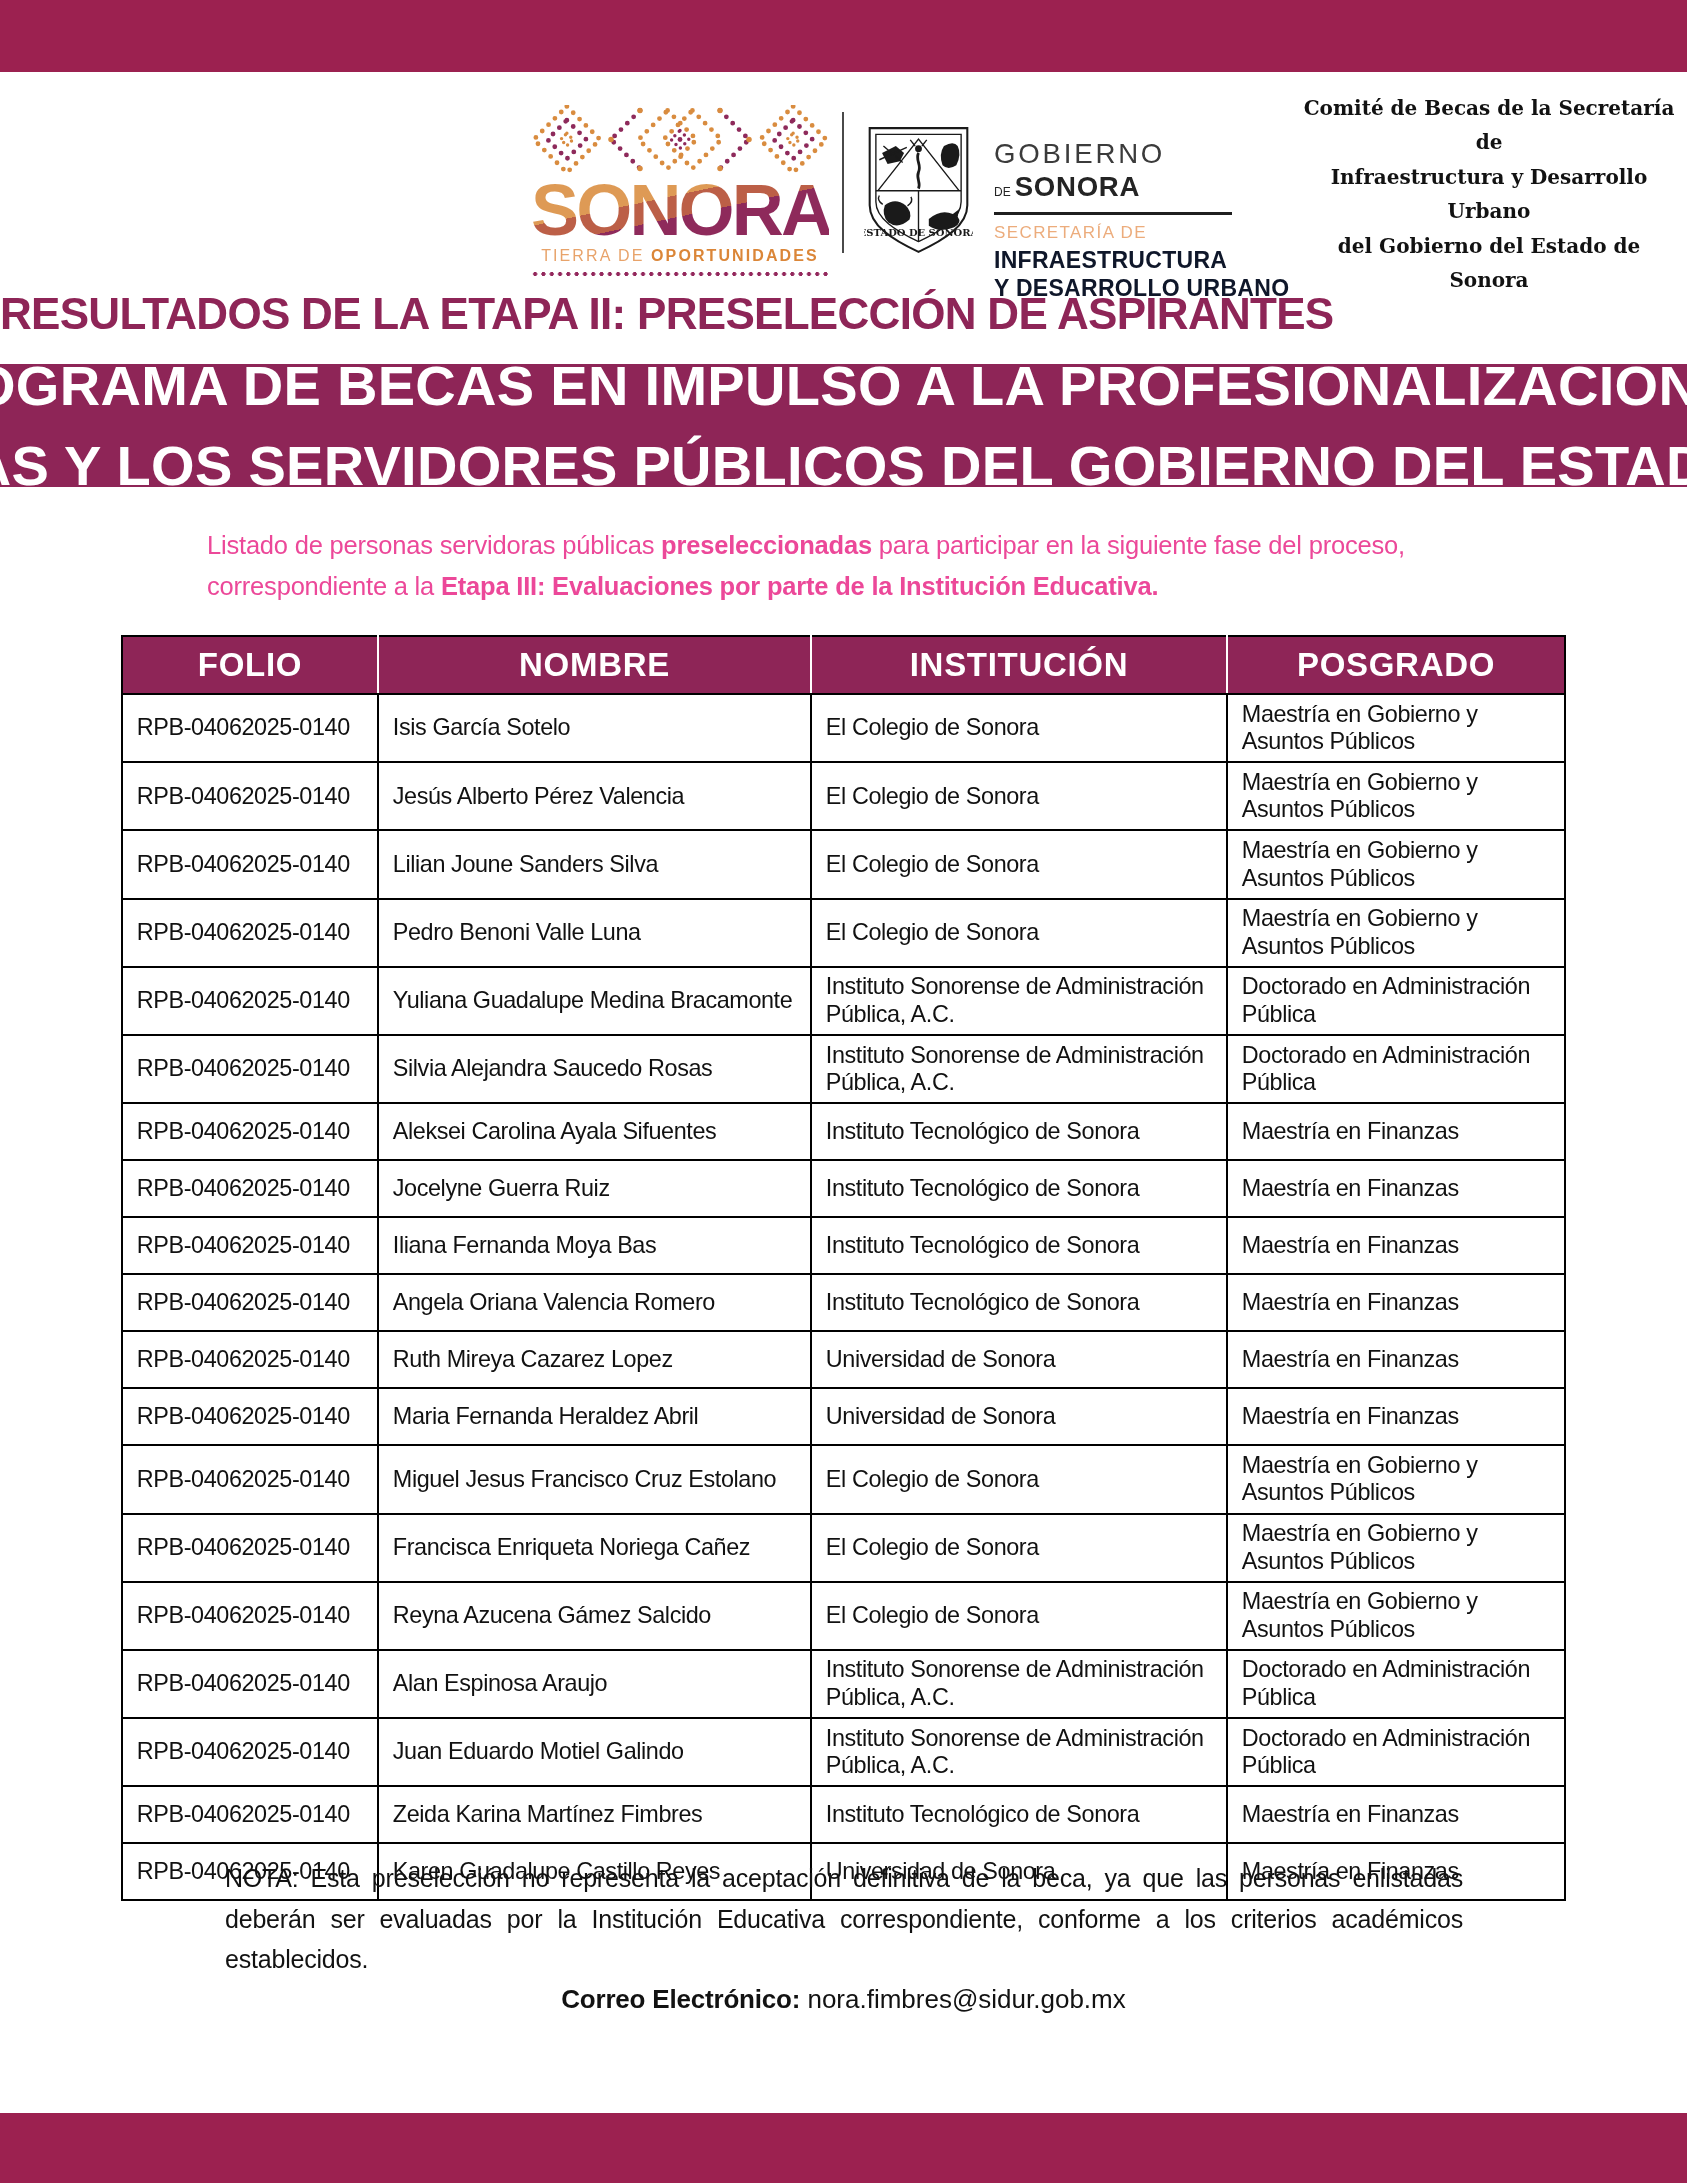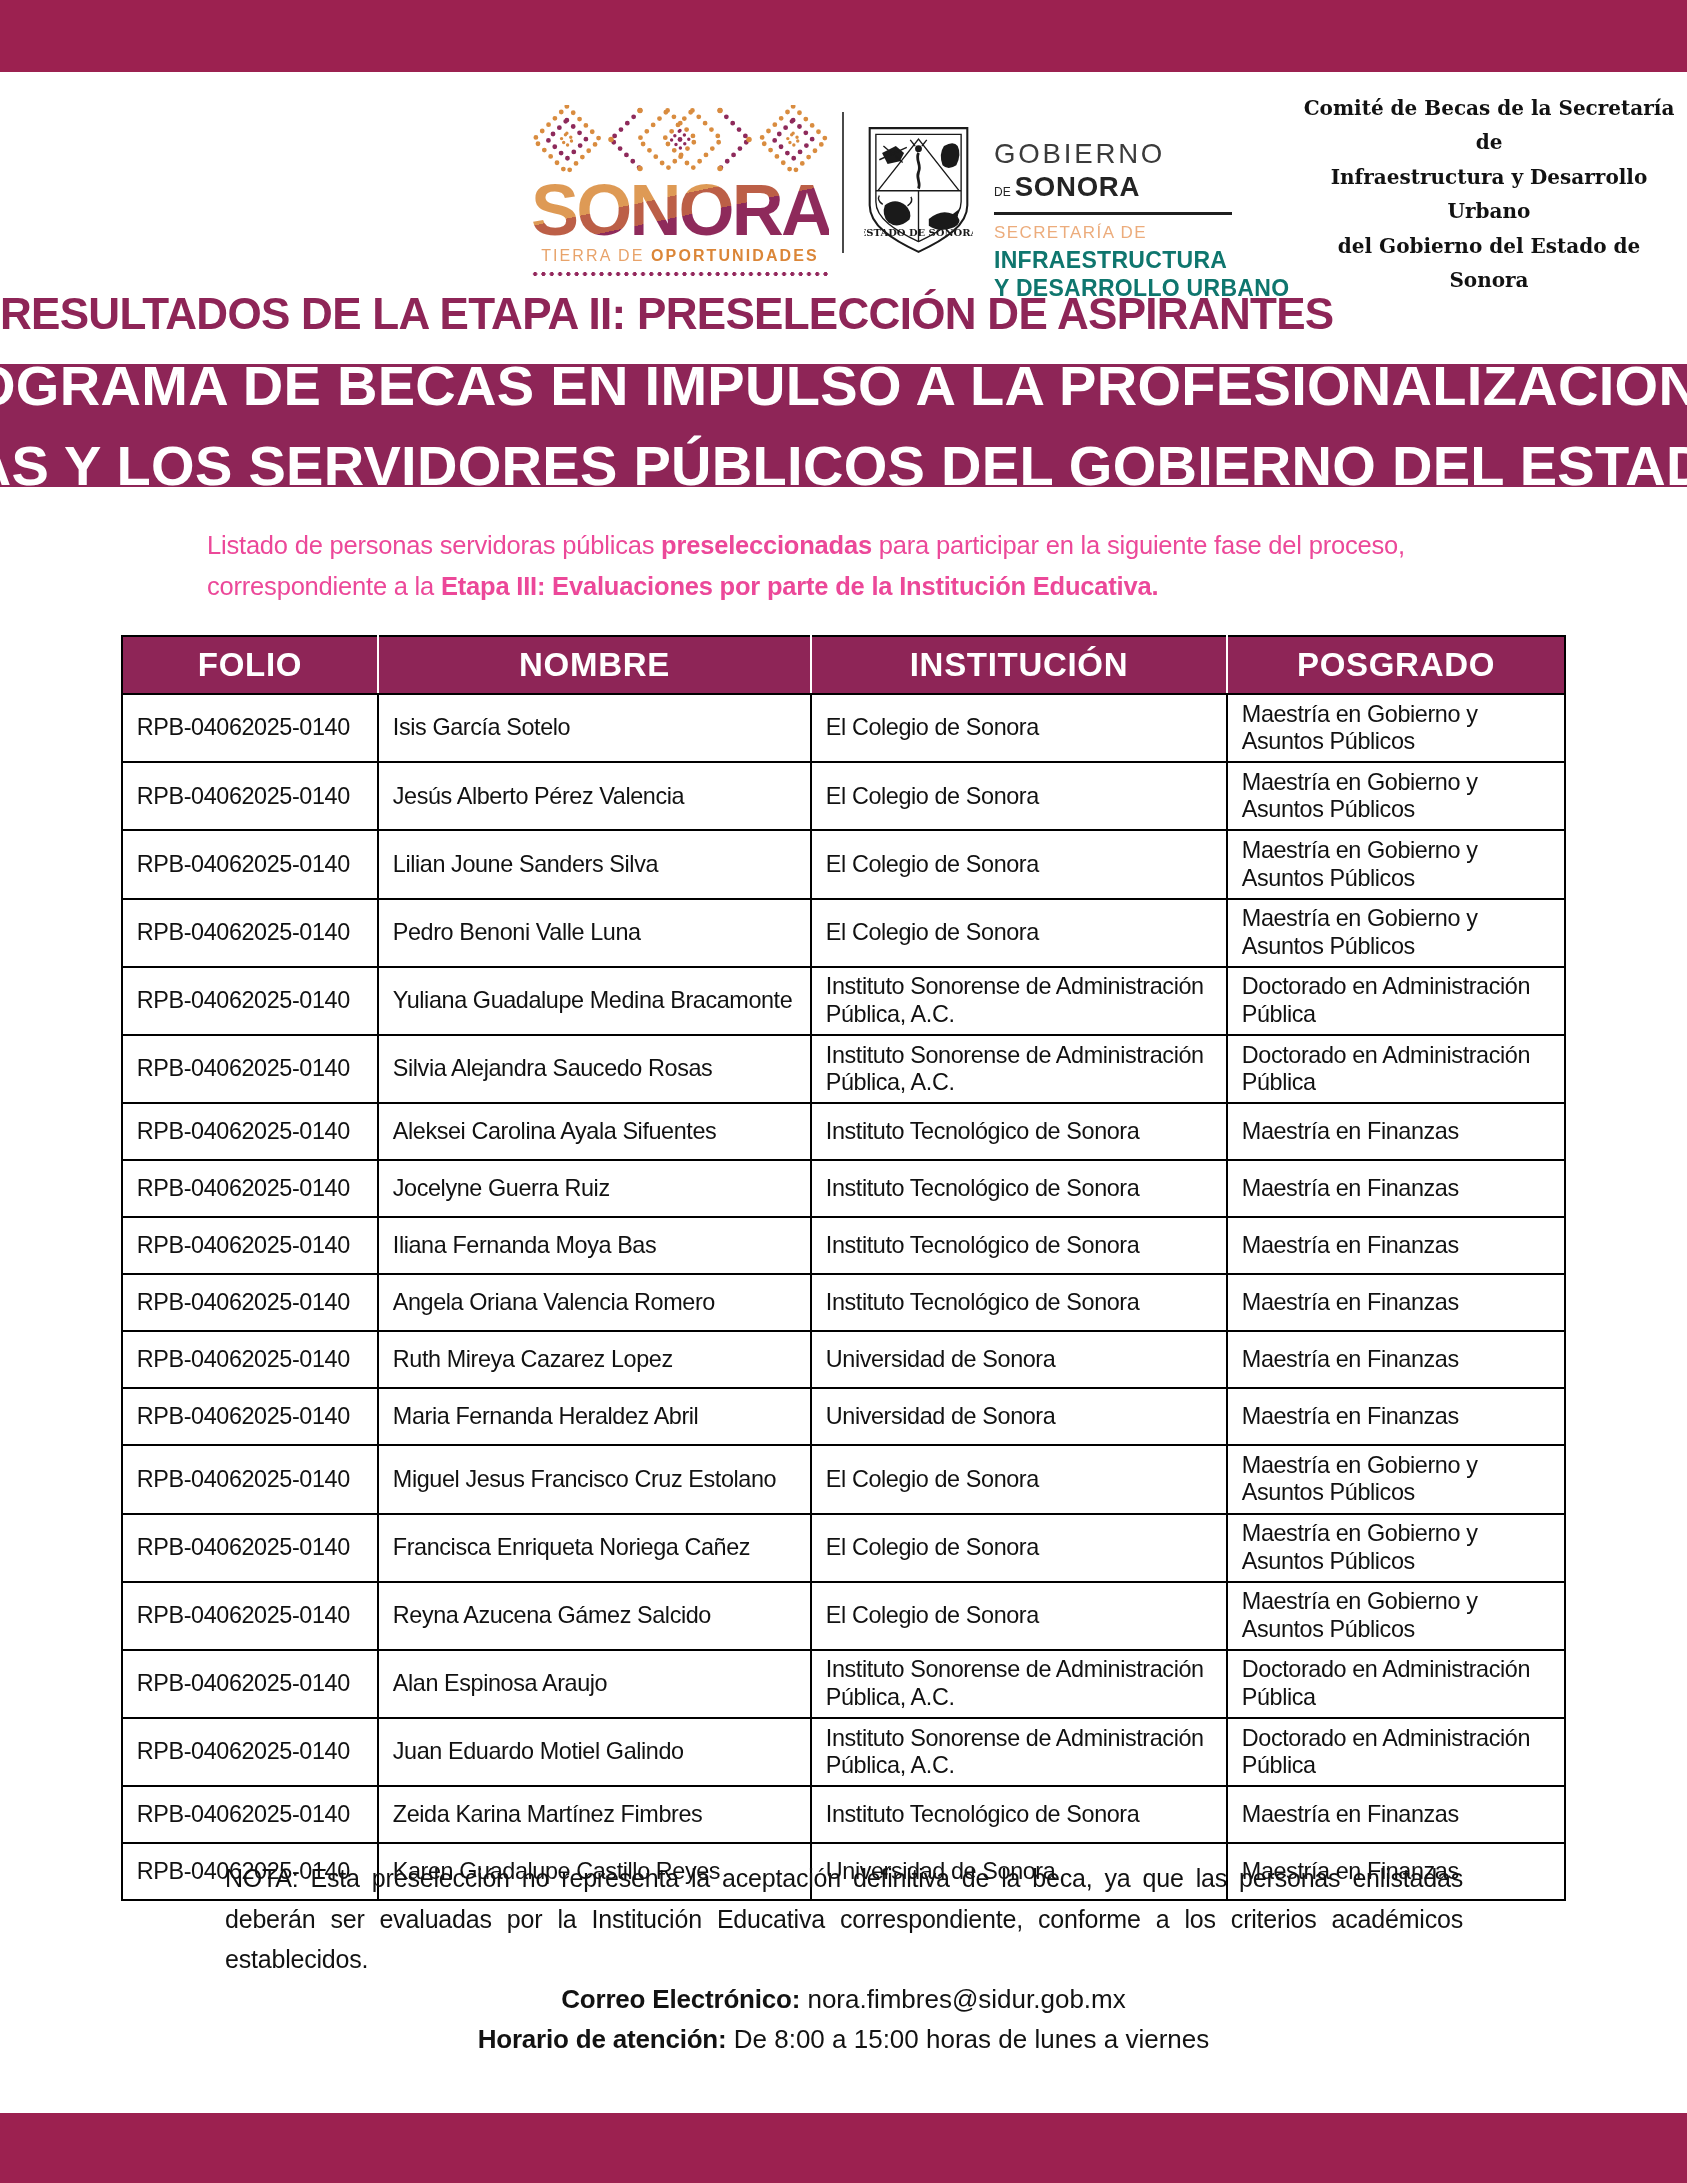--- a/index.html
+++ b/index.html
@@ -26,21 +26,21 @@
     background-size:8.3px 5.5px;background-repeat:repeat-x;}
   .logo-divider{position:absolute;left:842px;top:112px;width:2.1px;height:141px;background:#4a4a4a;}
   .coat{position:absolute;left:864px;top:124px;width:109px;height:132px;}
   .gob-block{position:absolute;left:994px;top:138px;}
   .gob-line1{font-size:27.6px;letter-spacing:2.8px;color:#3b3b3b;white-space:nowrap;}
   .gob-line2{font-size:27.6px;color:#242424;margin-top:1.4px;white-space:nowrap;}
   .gob-line2 .de{font-size:12px;margin-right:4.1px;}
   .gob-line2 .son{font-weight:bold;letter-spacing:0.7px;}
   .gob-rule{width:238px;height:3.4px;background:#1f1f1f;margin:8.3px 0 8.3px 0;}
   .gob-secretaria{font-size:17px;letter-spacing:1.4px;color:#ECAC7C;margin-bottom:4.1px;white-space:nowrap;}
-  .gob-dep{font-size:23px;font-weight:bold;color:#0f766e;line-height:1.18;letter-spacing:0.3px;white-space:nowrap;}
+  .gob-dep{font-size:23px;font-weight:bold;color:#0f172a;line-height:1.18;letter-spacing:0.3px;white-space:nowrap;}
   .committee{
     position:absolute;left:1296px;top:91px;width:386px;text-align:center;
     font-family:"DejaVu Serif", serif;font-weight:bold;font-size:20px;line-height:1.72;color:#121212;
   }
 
   
   .title{
     position:absolute;top:289px;left:0;width:1687px;margin:0;text-align:left;
     font-size:44px;font-weight:bold;letter-spacing:-0.7px;color:var(--title-text,#8E2557);white-space:nowrap;
   }
@@ -299,17 +299,16 @@
         <td>Universidad de Sonora</td>
         <td>Maestría en Finanzas</td>
       </tr>
     </tbody>
 </table>
 
 <p class="nota">NOTA: Esta preselección no representa la aceptación definitiva de la beca, ya que las personas enlistadas deberán ser evaluadas por la Institución Educativa correspondiente, conforme a los criterios académicos establecidos.</p>
 
 <div class="contact">
   <div><strong>Correo Electrónico:</strong> <span>nora.fimbres@sidur.gob.mx</span></div>
-  <div><strong>Horario de atención:</strong> <span>De 8:00 a 15:00 horas de lunes a viernes</span></div>
 </div>
 
 <div class="bottom-bar"></div>
 
 
 </body></html>

